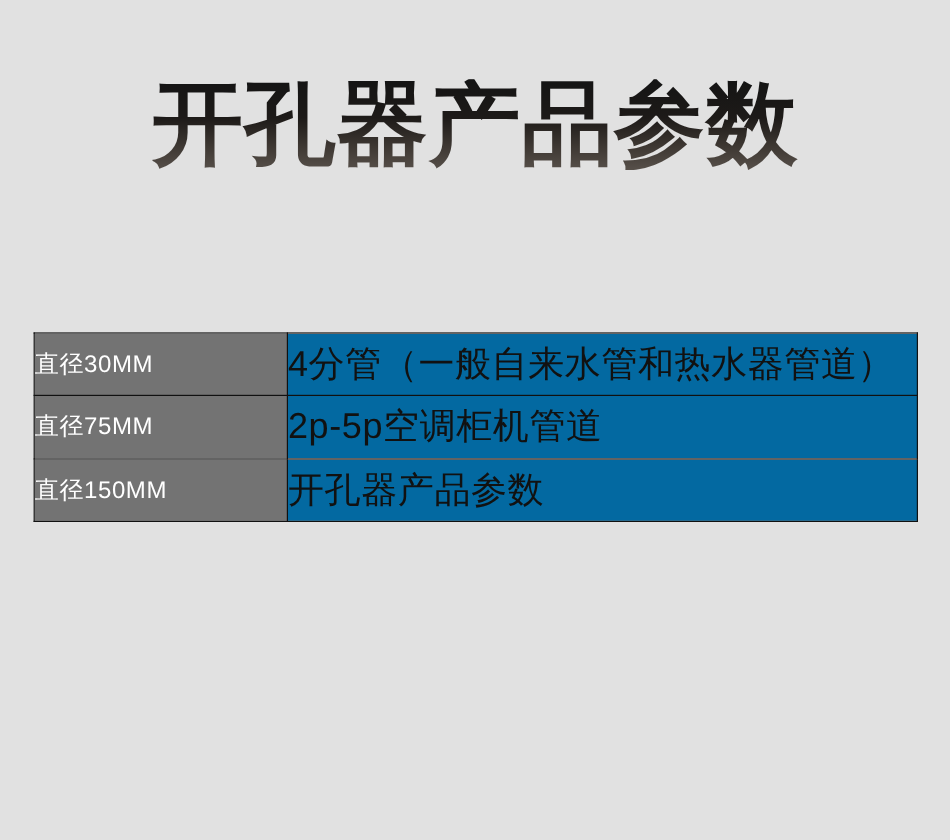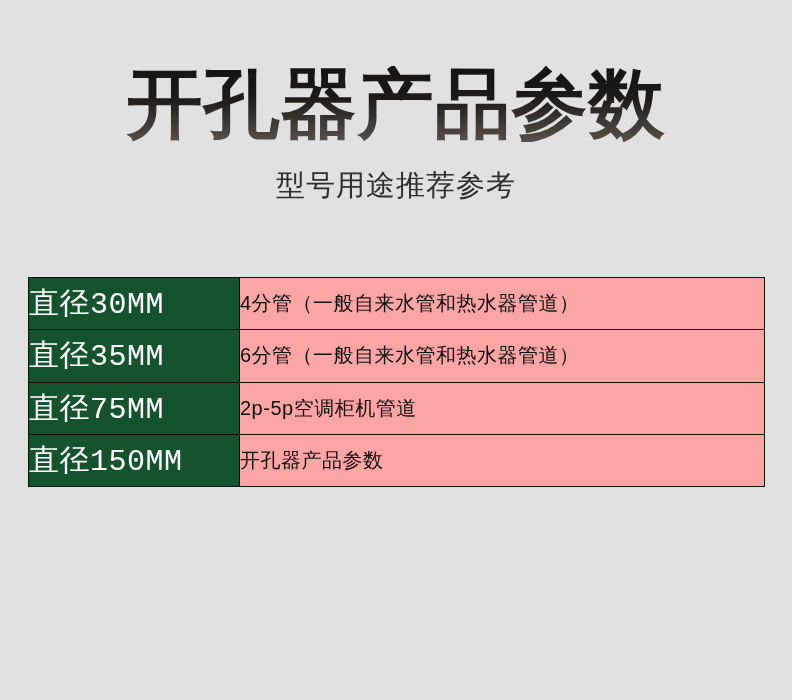--- a/index.html
+++ b/index.html
@@ -66,56 +66,50 @@
     padding: 0;
     margin: 0;
     border: 1px solid #111111;
     vertical-align: middle;
     white-space: nowrap;
     overflow: hidden;
   }
 
   td.spec-size {
     width: 210px;
-    background: #14532d;
+    background: #737373;
     color: #ffffff;
-    font-size: 30px;
+    font-size: 20px;
     font-weight: normal;
     padding-left: 17px;
     letter-spacing: 0.5px;
-    font-family: Liberation Mono, monospace;
   }
 
   td.spec-usage {
-    background: #fca5a5;
+    background: #0369a1;
     color: #111111;
-    font-size: 20px;
+    font-size: 30px;
     font-weight: normal;
     padding-left: 26px;
     letter-spacing: 0.5px;
   }
 </style>
 </head>
 <body>
 
 <div id="header">
   <h1 id="page-title">开孔器产品参数</h1>
-  <p id="page-subtitle">型号用途推荐参考</p>
 </div>
 
 <table id="spec-table">
   <tbody id="spec-table-body">
 
   <tr>
         <td class="spec-size">直径30MM</td>
         <td class="spec-usage">4分管（一般自来水管和热水器管道）</td>
-      </tr>
-      <tr>
-        <td class="spec-size">直径35MM</td>
-        <td class="spec-usage">6分管（一般自来水管和热水器管道）</td>
       </tr>
       <tr>
         <td class="spec-size">直径75MM</td>
         <td class="spec-usage">2p-5p空调柜机管道</td>
       </tr>
       <tr>
         <td class="spec-size">直径150MM</td>
         <td class="spec-usage">开孔器产品参数</td>
       </tr>
     </tbody>

